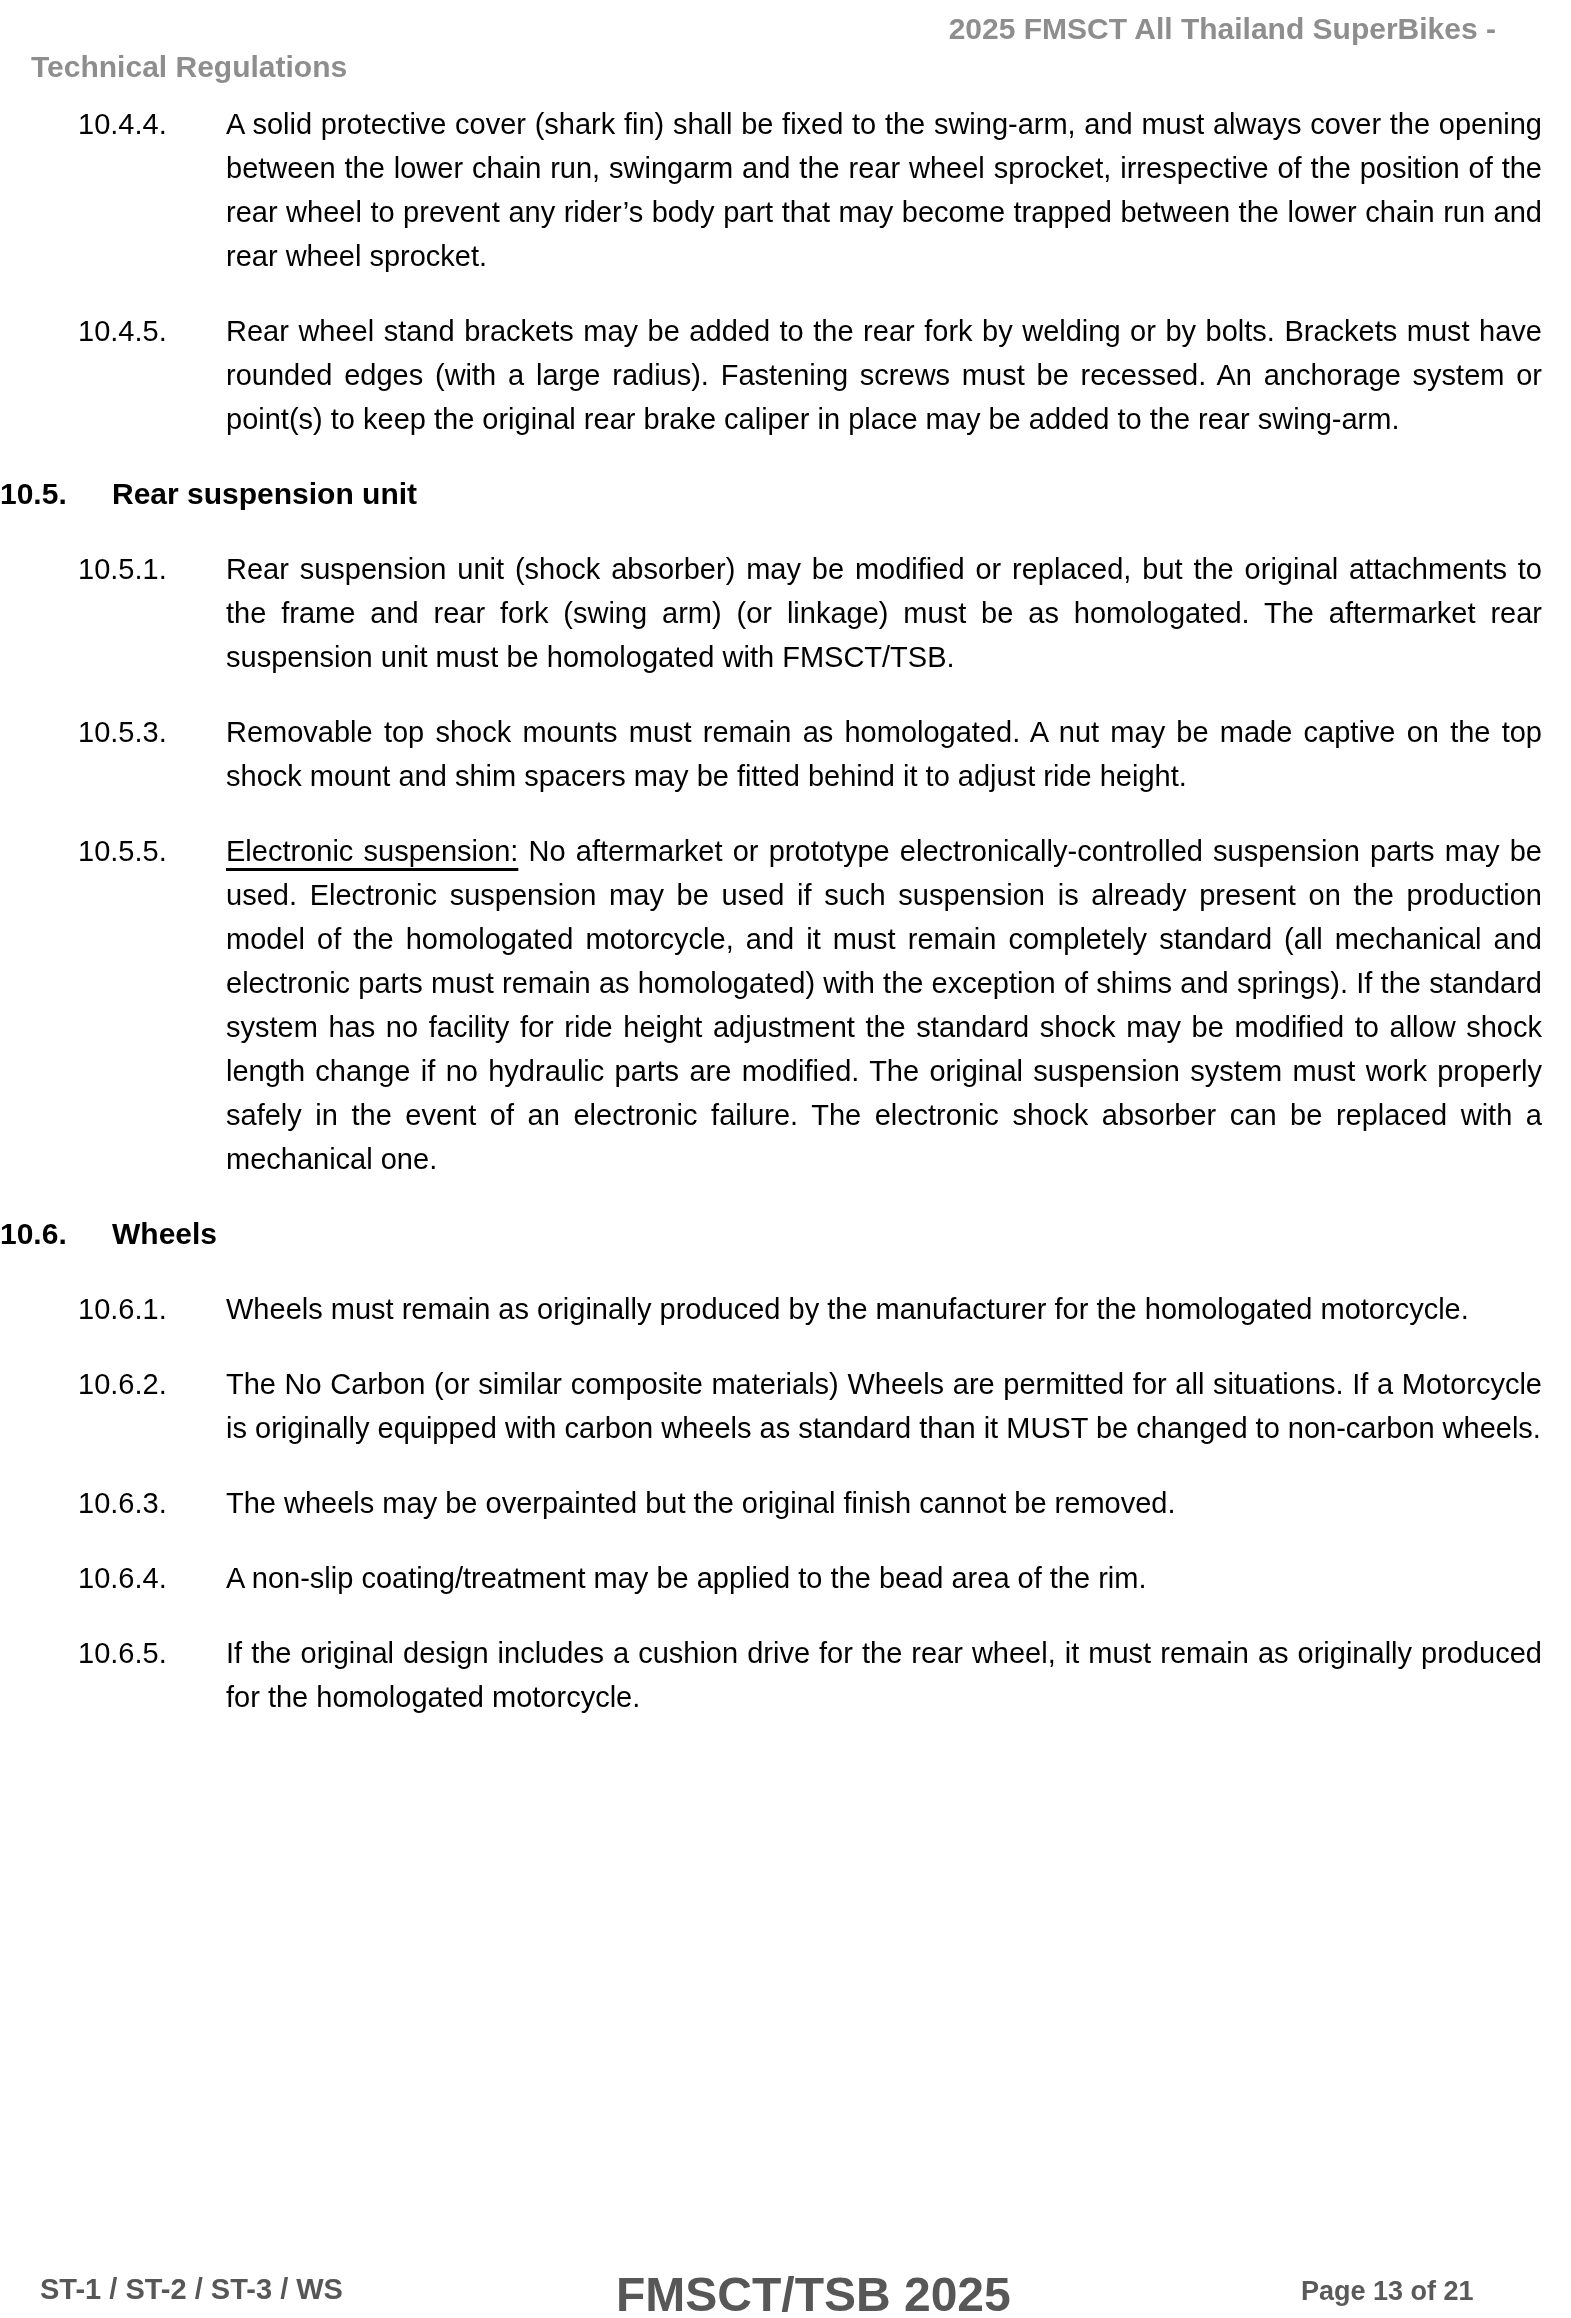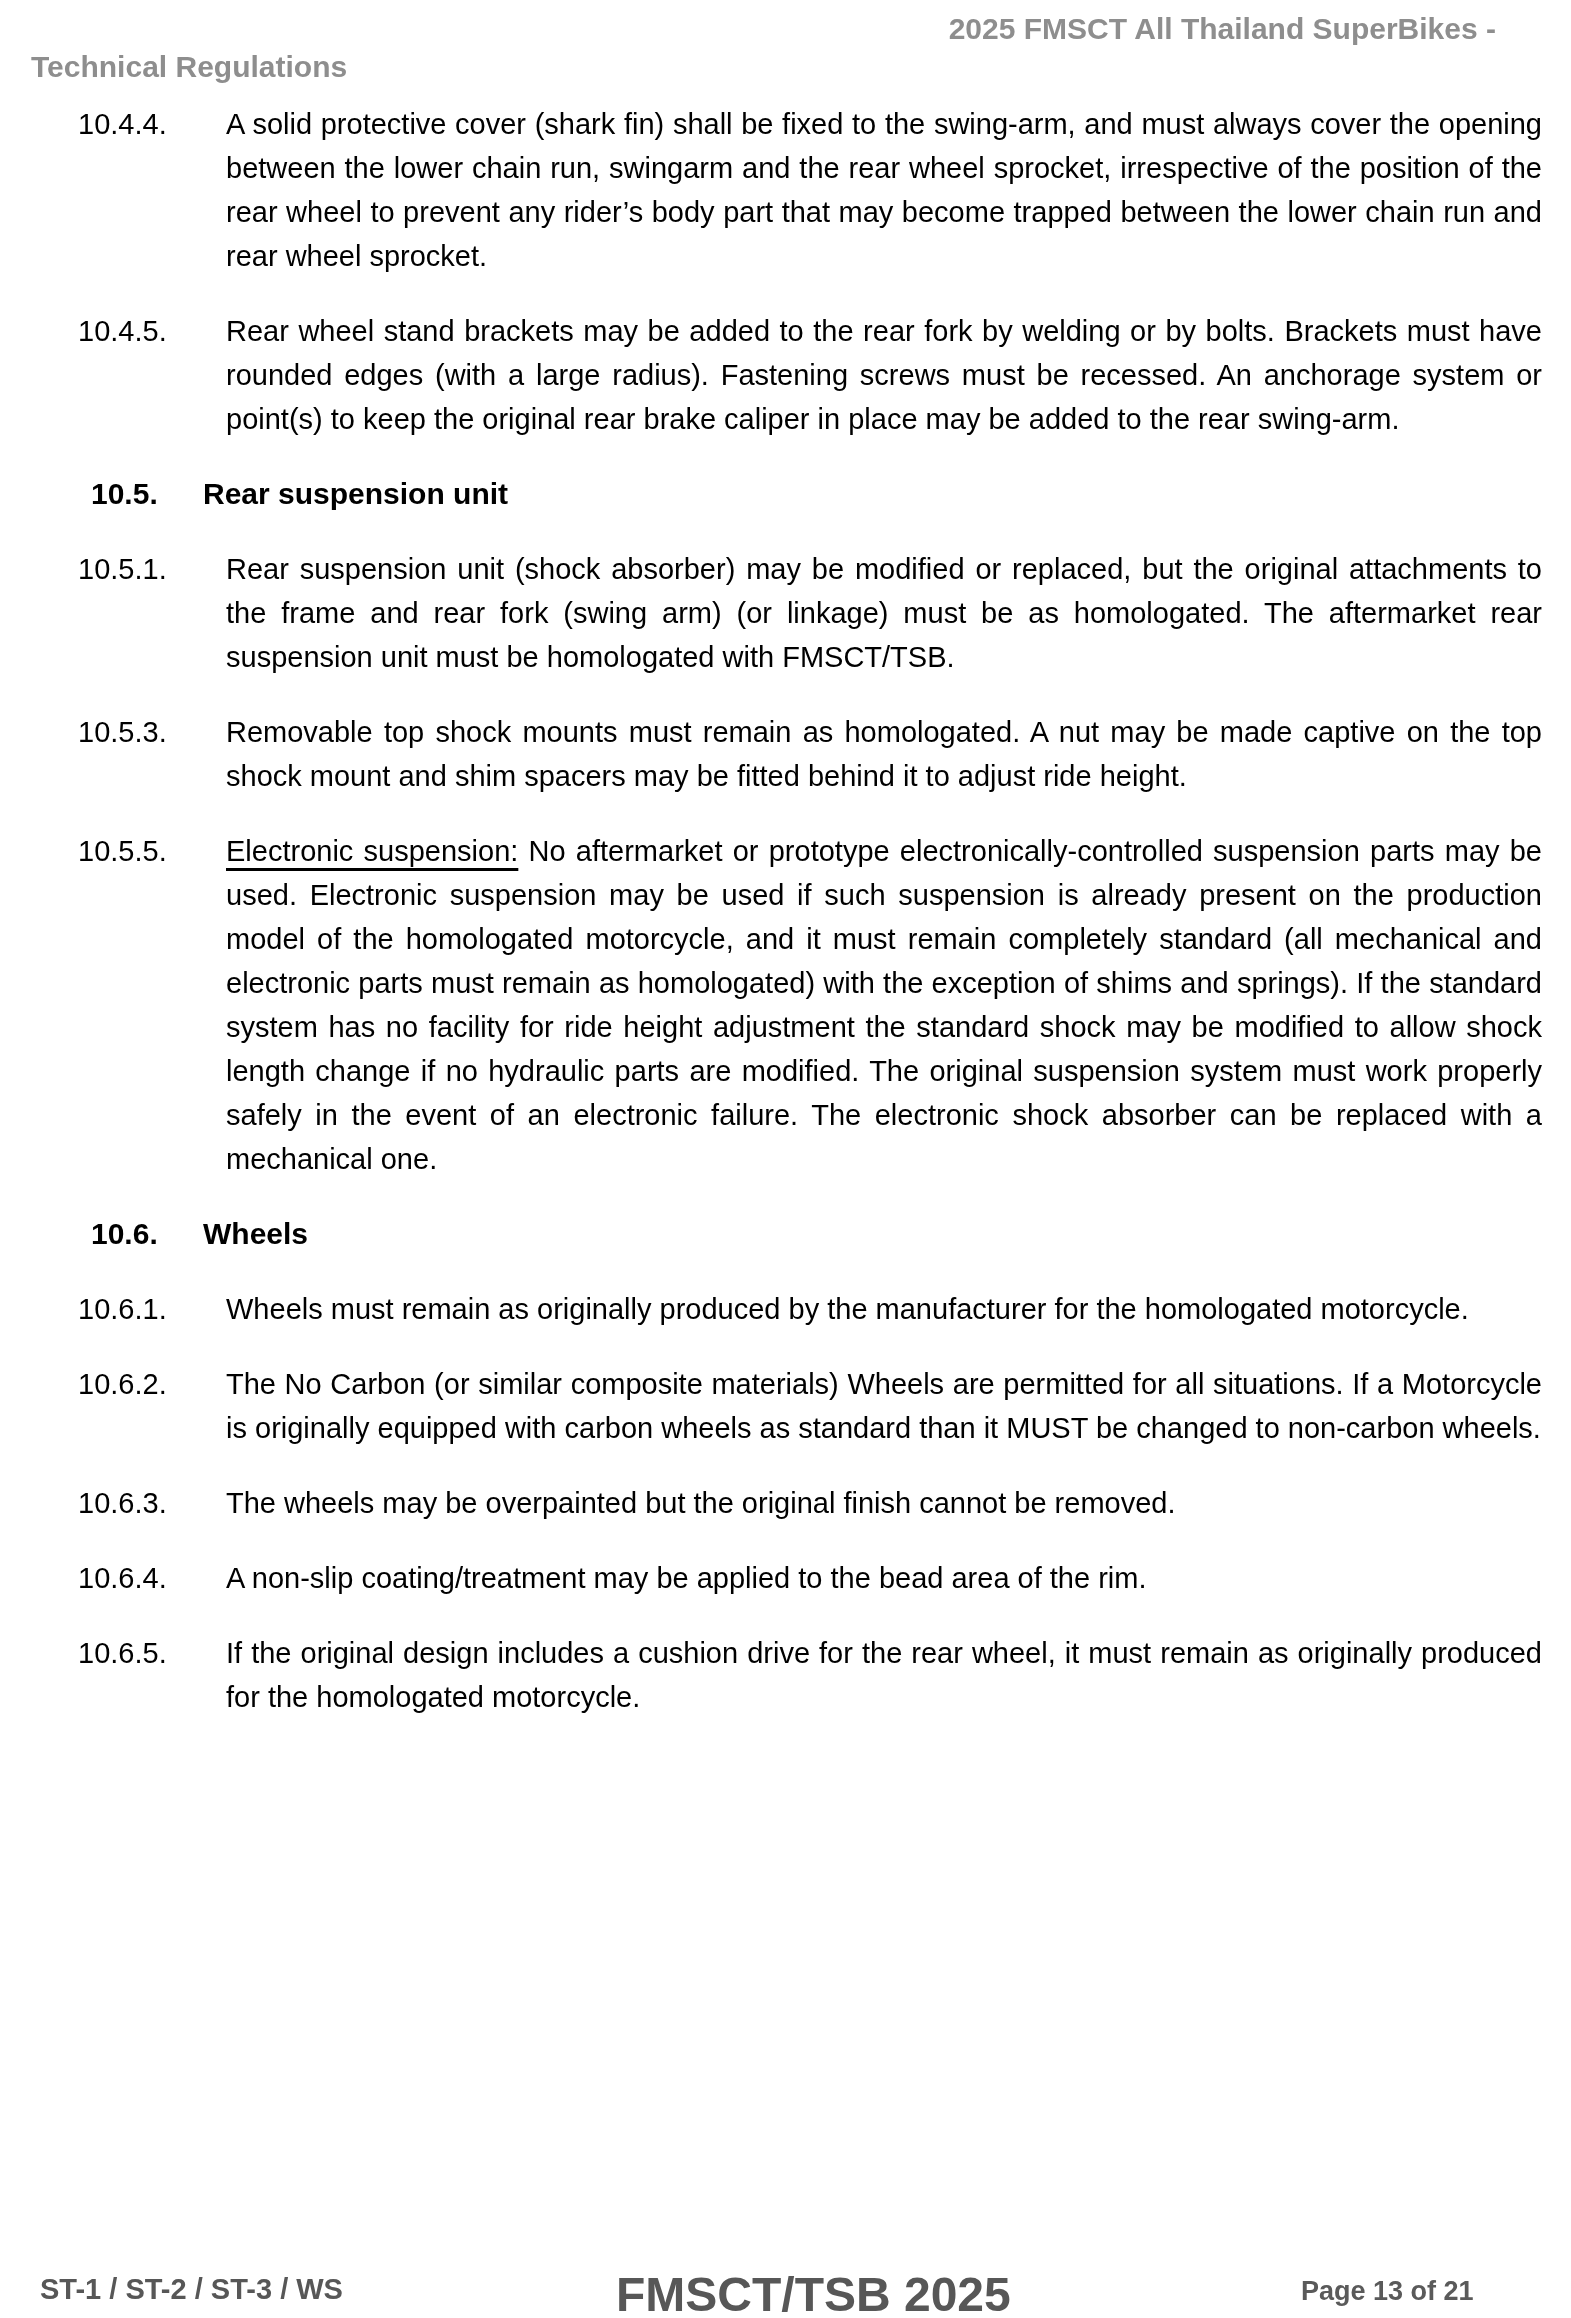--- a/index.html
+++ b/index.html
@@ -52,21 +52,20 @@
     flex: none;
     width: 148px;
   }
   .item .txt {
     flex: 1;
     text-align: justify;
   }
 
   .sec-heading {
     display: flex;
-    margin-left: 91px;
     margin-bottom: 31px;
     font-size: 30px;
     line-height: 44px;
     font-weight: bold;
   }
   .sec-heading .num {
     flex: none;
     width: 112px;
   }
 

